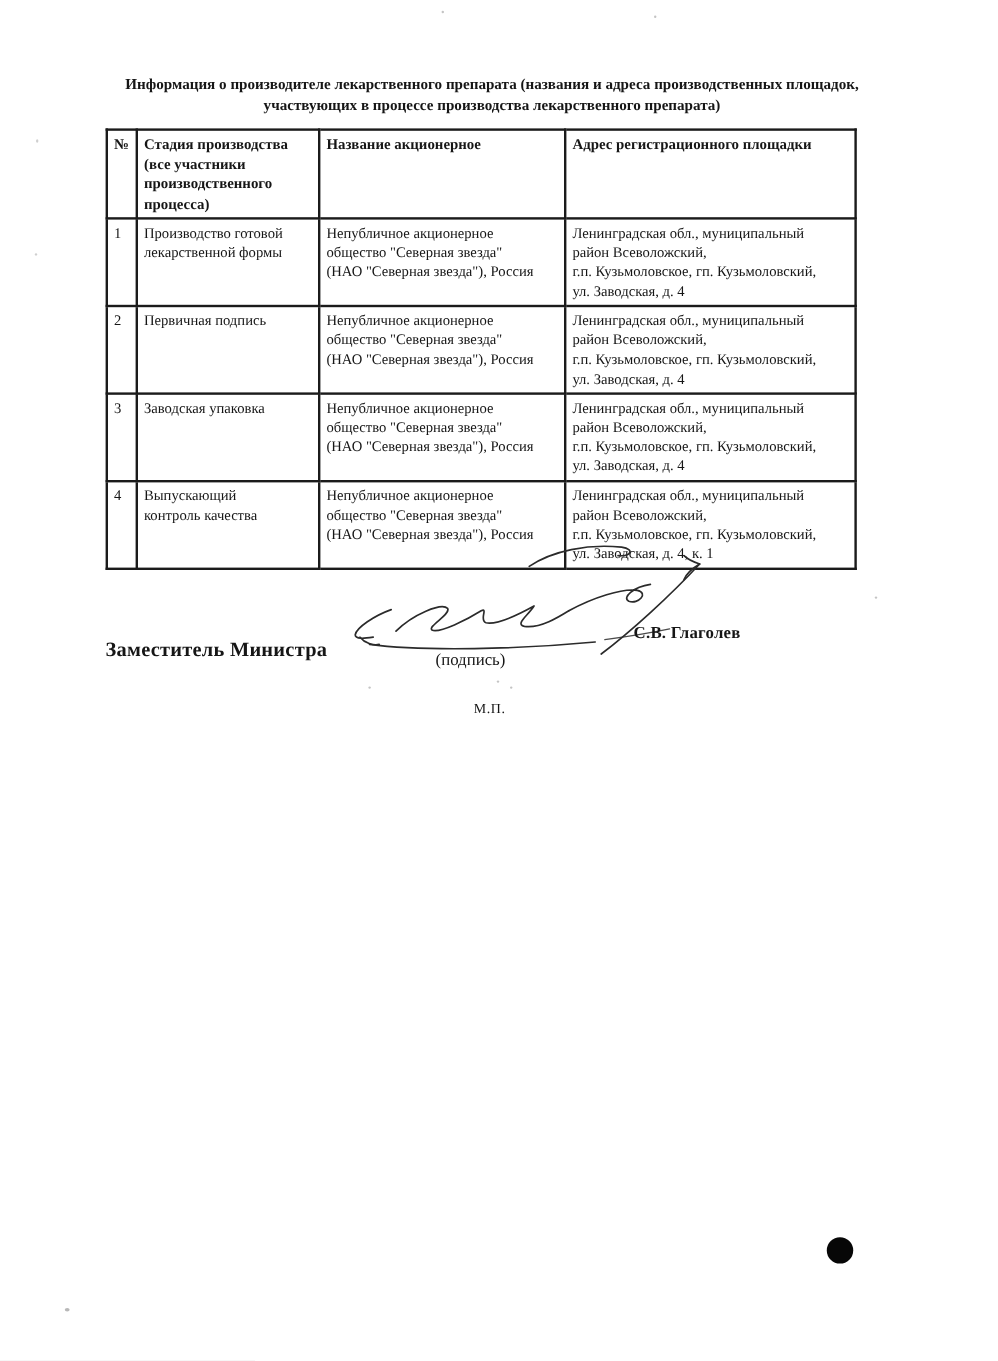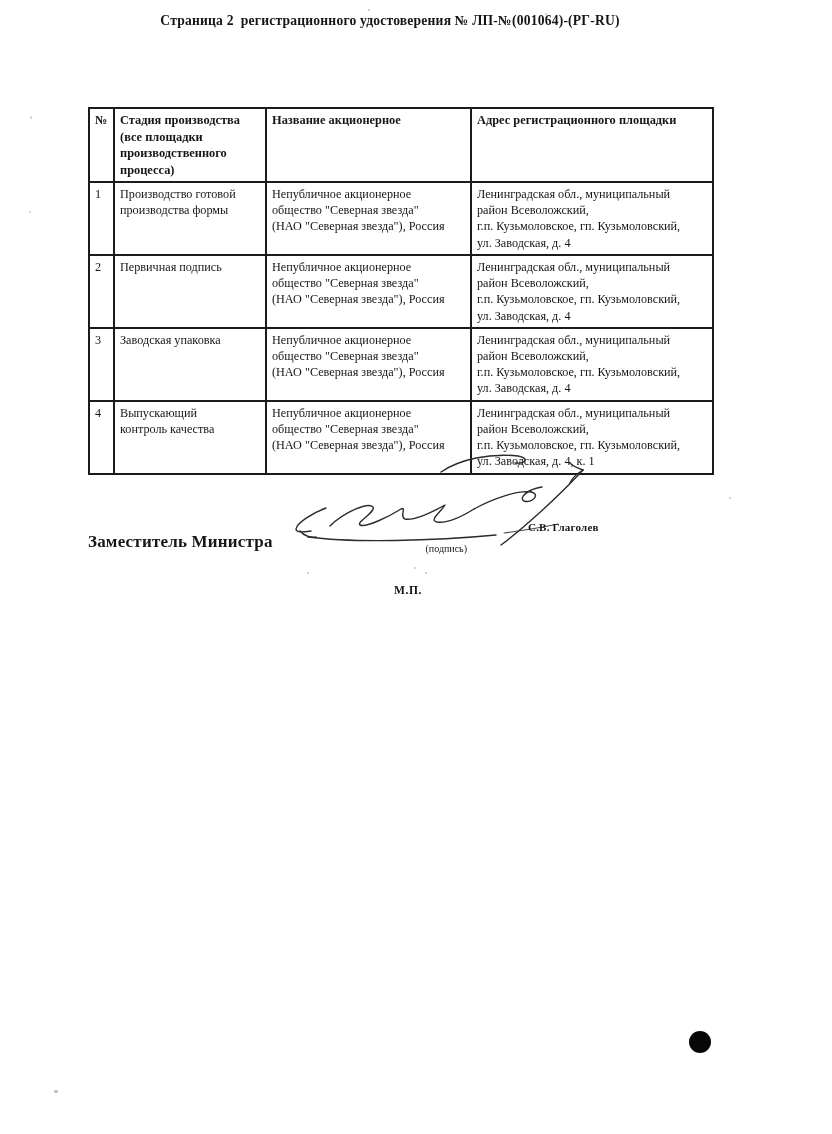--- a/index.html
+++ b/index.html
@@ -47,31 +47,31 @@
   tr.hdr{height:71px;}
   tr.r1,tr.r2,tr.r3{height:72px;}
   tr.r4{height:69px;}
 
   .sig-position{
     position:absolute;left:88px;top:521px;
     font-size:17px;font-weight:bold;letter-spacing:0.2px;margin-top:11px;
   }
   .sig-name{
     position:absolute;left:528px;top:521px;
-    font-size:11px;font-weight:bold;letter-spacing:0.2px;
+    font-size:14px;font-weight:bold;letter-spacing:0.2px;
   }
   .sig-caption{
     position:absolute;left:363px;top:543px;width:104px;
-    text-align:right;
-    font-size:10px;
+    text-align:left;
+    font-size:14px;
   }
   .stamp-label{
     position:absolute;left:378px;top:584px;width:60px;
     text-align:center;
-    font-size:11.6px;letter-spacing:0.5px;font-weight:bold;
+    font-size:11.6px;letter-spacing:0.5px;
   }
   .sig-svg{
     position:absolute;left:278px;top:446px;
     width:340px;height:114px;
   }
   .sig-svg path{
     fill:none;stroke:#2b2b2b;stroke-width:1.4;
     stroke-linecap:round;stroke-linejoin:round;
   }
   .page-dot{
@@ -88,46 +88,47 @@
   .sp6{left:30px;top:116px;width:2px;height:3px;background:#cfcfcf;}
   .sp7{left:29px;top:211px;width:2px;height:2px;background:#cfcfcf;}
   .sp8{left:414px;top:567px;width:2px;height:2px;}
   .sp9{left:425px;top:572px;width:2px;height:2px;}
 </style>
 </head>
 <body>
 
 <div class="page">
 
-  <div class="title">Страница 2&nbsp; регистрационного удостоверения № ЛП-№(001064)-(РГ-RU)</div>
-
+
+  <div class="subtitle">Информация о производителе лекарственного препарата (названия и адреса производственных площадок,
+участвующих в процессе производства лекарственного препарата)</div>
 
   <table class="mtable">
     <colgroup>
       <col style="width:25px">
       <col style="width:152px">
       <col style="width:205px">
       <col style="width:242px">
     </colgroup>
     <thead>
       <tr class="hdr">
         <th class="c-num">№</th>
         <th>Стадия производства
-(все площадки
+(все участники
 производственного
 процесса)</th>
         <th>Название акционерное</th>
         <th>Адрес регистрационного площадки</th>
       </tr>
     </thead>
     <tbody>
       <tr class="r1">
         <td class="c-num">1</td>
         <td>Производство готовой
-производства формы</td>
+лекарственной формы</td>
         <td>Непубличное акционерное
 общество "Северная звезда"
 (НАО "Северная звезда"), Россия</td>
         <td>Ленинградская обл., муниципальный
 район Всеволожский,
 г.п. Кузьмоловское, гп. Кузьмоловский,
 ул. Заводская, д. 4</td>
       </tr>
       <tr class="r2">
         <td class="c-num">2</td>

